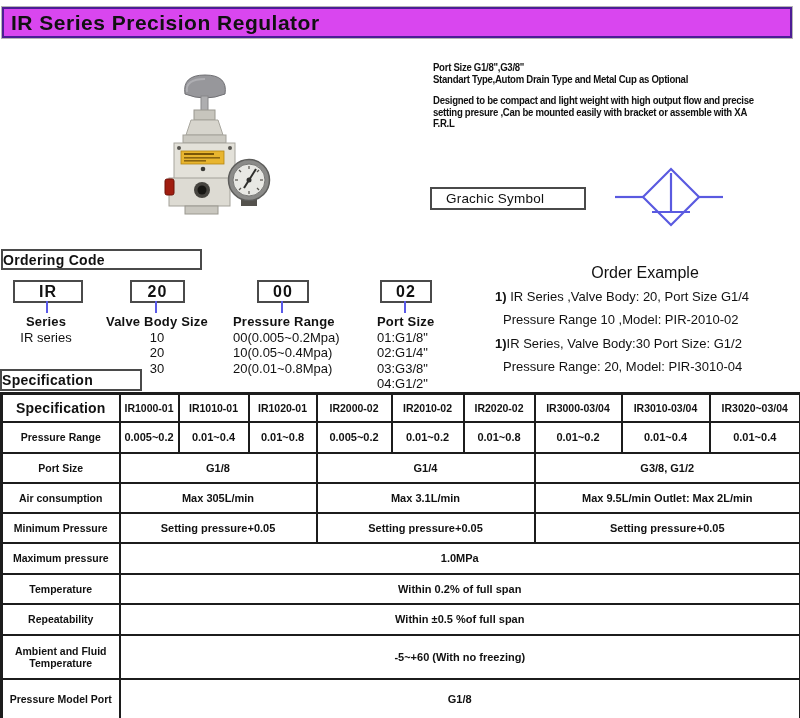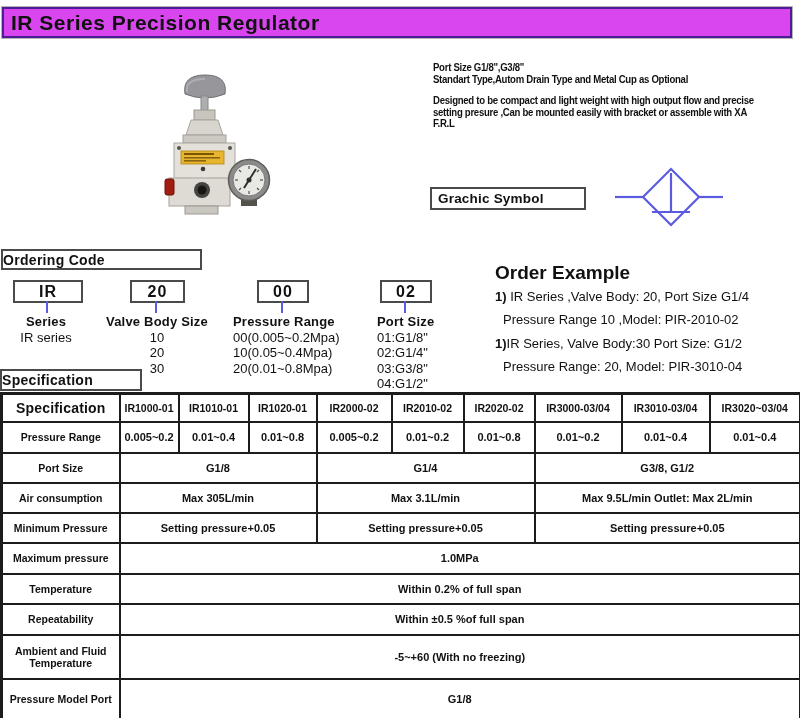--- a/index.html
+++ b/index.html
@@ -13,21 +13,21 @@
   .title-box span{font-size:21px;font-weight:bold;letter-spacing:.5px;padding-left:7px;}
 
   
   .intro{position:absolute;left:433px;top:62px;width:366px;font-size:10px;font-weight:bold;
          line-height:11.5px;transform:scaleX(.96);transform-origin:left top;letter-spacing:-.3px;}
   .intro .gap{height:10px;}
 
   
   .gsym-box{position:absolute;left:430px;top:187px;width:152px;height:19px;
             border:2px solid #4a4a4a;display:flex;align-items:center;}
-  .gsym-box span{font-size:13.5px;font-weight:bold;padding-left:6px;letter-spacing:.2px;}
+  .gsym-box span{font-size:13.5px;font-weight:normal;padding-left:14px;letter-spacing:.2px;}
   .gsym-svg{position:absolute;left:600px;top:155px;}
 
   
   .sec-box{position:absolute;border:2px solid #4a4a4a;background:#fff;display:flex;align-items:center;}
   .sec-box span{font-size:14px;font-weight:bold;padding-left:0;letter-spacing:.3px;}
   .ordering-box{left:1px;top:249px;width:197px;height:17px;}
   .spec-box{left:0px;top:369px;width:138px;height:18px;}
 
   
   .code-box{position:absolute;top:280px;height:19px;border:2px solid #4a4a4a;
@@ -42,21 +42,21 @@
 
   .code-col{position:absolute;top:314px;font-size:13px;line-height:15.5px;}
   .code-col .hd{font-weight:bold;letter-spacing:.2px;}
   .col-series{left:13px;width:66px;text-align:center;}
   .col-body{left:93px;width:128px;text-align:center;}
   .col-press{left:233px;width:145px;text-align:left;}
   .col-port{left:377px;width:90px;text-align:left;}
 
   
   .oex{position:absolute;left:495px;top:261px;width:300px;font-size:13px;line-height:23.5px;}
-  .oex .hd{font-weight:bold;font-size:19px;}
+  .oex .hd{font-weight:normal;font-size:16px;text-align:center;}
   .oex .ind{padding-left:8px;}
   .oex b{font-weight:bold;}
 
   
   table.spec{position:absolute;left:0;top:392px;width:799px;border-collapse:collapse;
              table-layout:fixed;background:#fff;}
   table.spec td,table.spec th{border:2px solid #1c1c1c;text-align:center;vertical-align:middle;
              padding:0 2px;font-weight:bold;overflow:hidden;}
   table.spec{border:3px solid #1c1c1c;}
   th.c0{font-size:14px;letter-spacing:.2px;}

